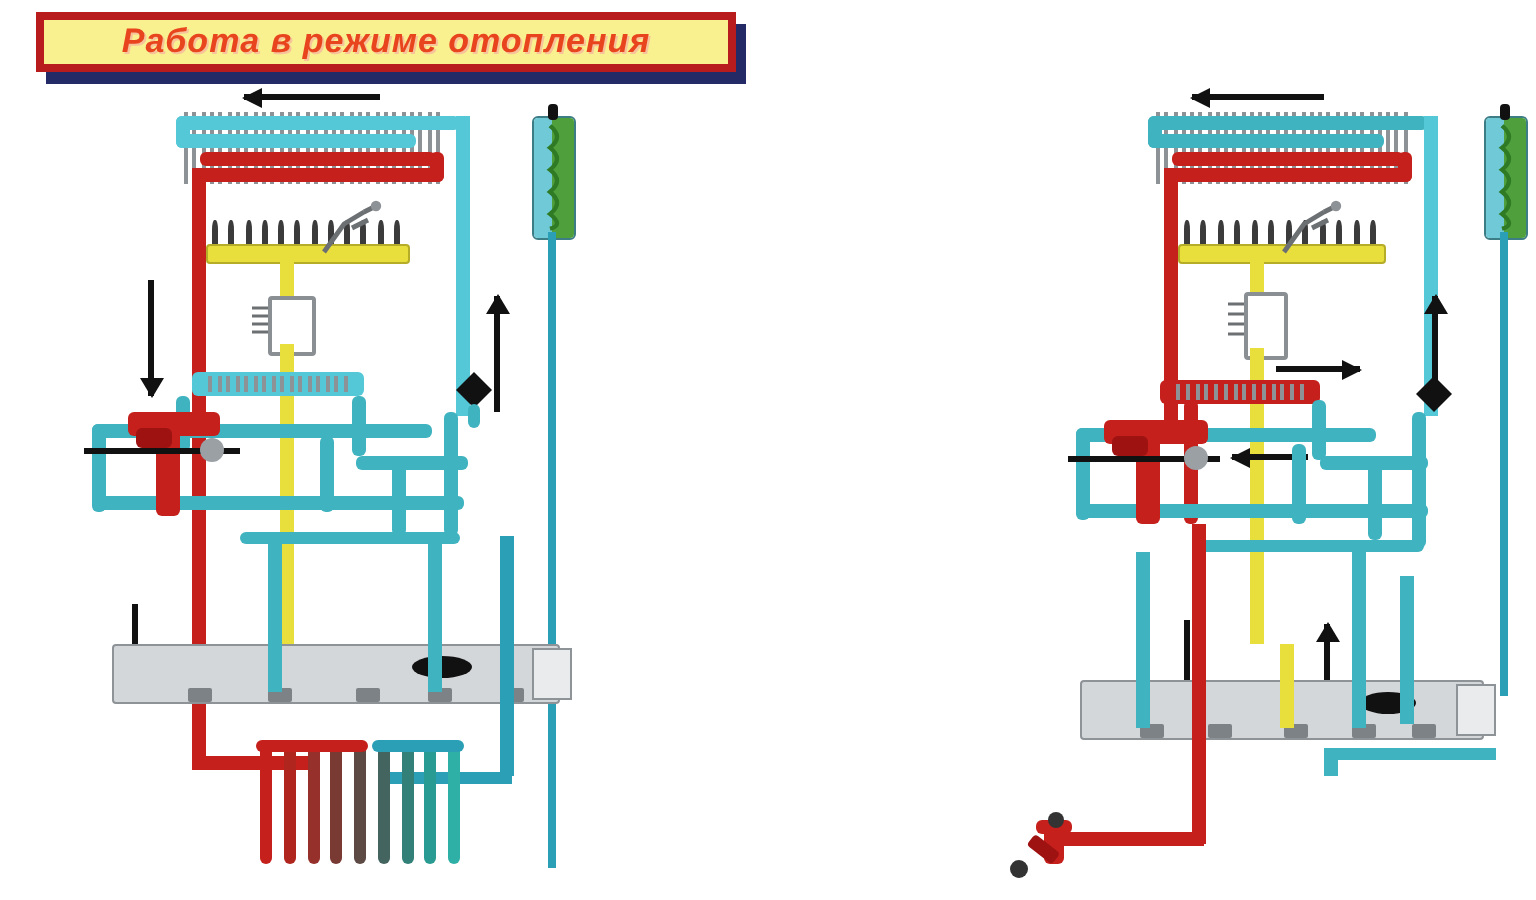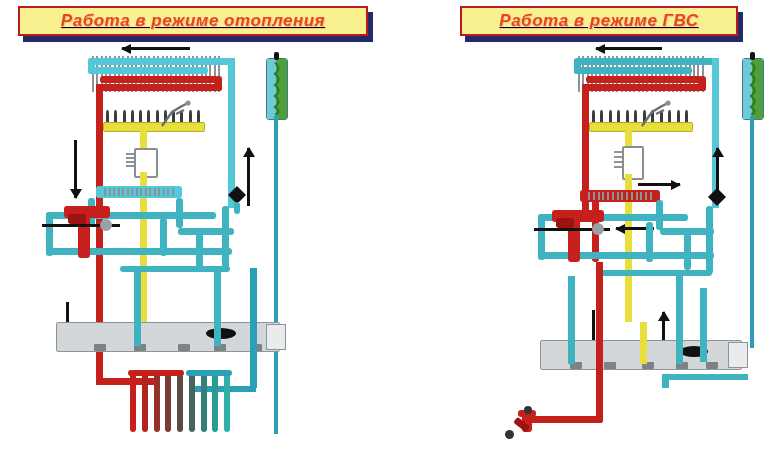--- a/index.html
+++ b/index.html
@@ -14,23 +14,23 @@
 
   
   .banner{position:absolute;}
   .banner .shadow{
     position:absolute;left:5px;top:6px;width:100%;height:100%;
     background:#232a66;
   }
   .banner .plate{
     position:absolute;left:0;top:0;width:100%;height:100%;
     background:#f9f08f;
-    border:2px solid #b91c1c;
+    border:4px solid #b91c1c;
     box-sizing:border-box;
-    display:flex;align-items:center;justify-content:center;text-decoration:underline;
+    display:flex;align-items:center;justify-content:center;
   }
   .banner .txt{
     font-weight:bold;font-style:italic;
     color:#e8451f;
     letter-spacing:.5px;
     white-space:nowrap;
     text-shadow:1px 1px 0 #f7c39a;
   }
   #banner-heating{left:18px;top:6px;width:350px;height:30px;}
   #banner-heating .txt{font-size:17px;}
@@ -95,26 +95,20 @@
 
 <div class="stage">
 
   <div class="banner" id="banner-heating">
     <div class="shadow"></div>
     <div class="plate">
       <span class="txt">Работа в режиме отопления</span>
     </div>
   </div>
 
-  <div class="banner" id="banner-dhw">
-    <div class="shadow"></div>
-    <div class="plate">
-      <span class="txt">Работа в режиме ГВС</span>
-    </div>
-  </div>
 
   <div>
 
     <div class="arrow arr-left" style="left:122px;top:44px;width:68px;height:10px;">
       <div class="shaft"></div>
         <div class="head"></div>
     </div>
 
     <div class="fins" style="left:92px;top:56px;width:128px;height:36px;">
       <i></i>

